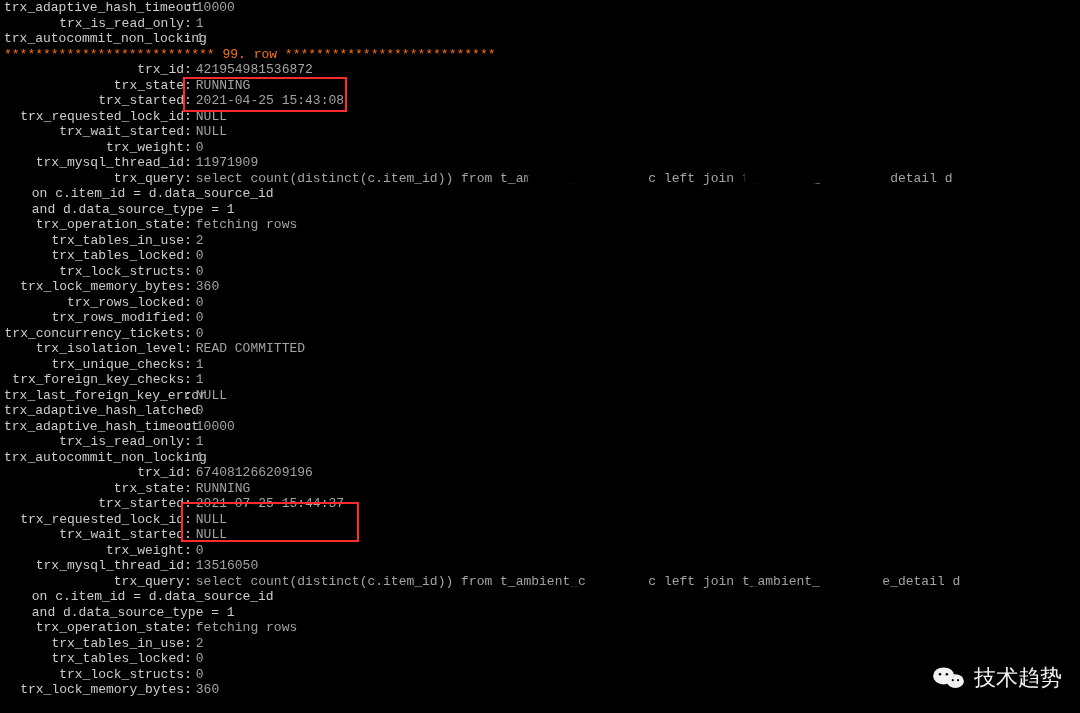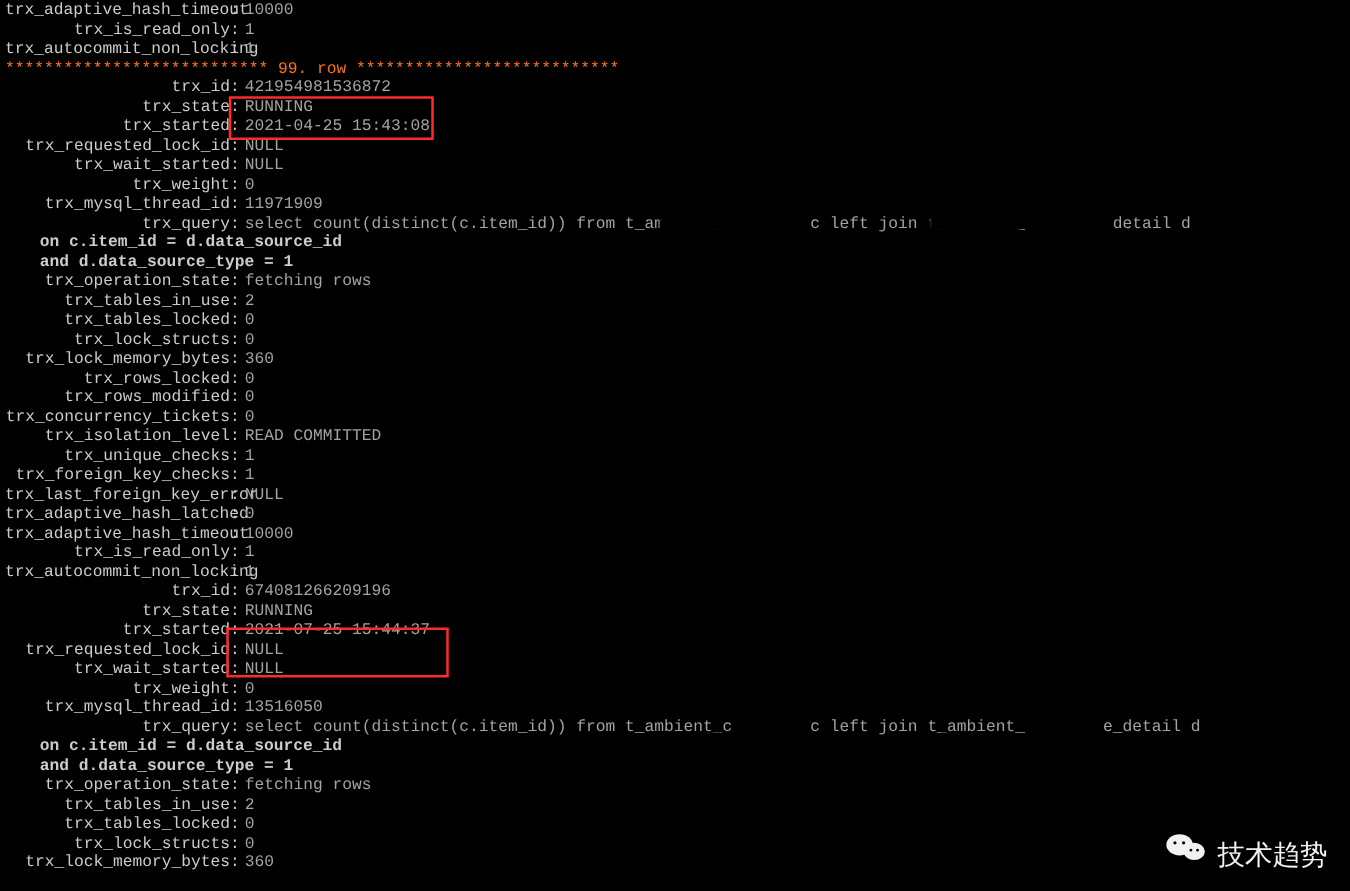--- a/index.html
+++ b/index.html
@@ -31,21 +31,20 @@
   }
   .sep{
     color:#ccc;
   }
   .val{
     color:#a3a3a3;
     padding-left:4px;
   }
   .indent{
     padding-left:20px;
-    font-weight:bold;
   }
   .row-sep{
     color:#f97316;
   }
   .hi{
     position:absolute;
     border:2px solid #ff2a2a;
     pointer-events:none;
   }
   .redact{
@@ -56,21 +55,21 @@
     pointer-events:none;
   }
   .watermark{
     position:absolute;
     right:18px;
     bottom:22px;
     color:#f2f2f2;
     font-family:"Microsoft YaHei","PingFang SC",sans-serif;
     font-size:22px;
     display:flex;
-    align-items:flex-end;
+    align-items:center;
     gap:8px;
   }
   .watermark .bubble{
     width:34px;height:26px;position:relative;
   }
   .watermark .bubble svg{width:34px;height:26px;}
 </style>
 </head>
 <body>
 

